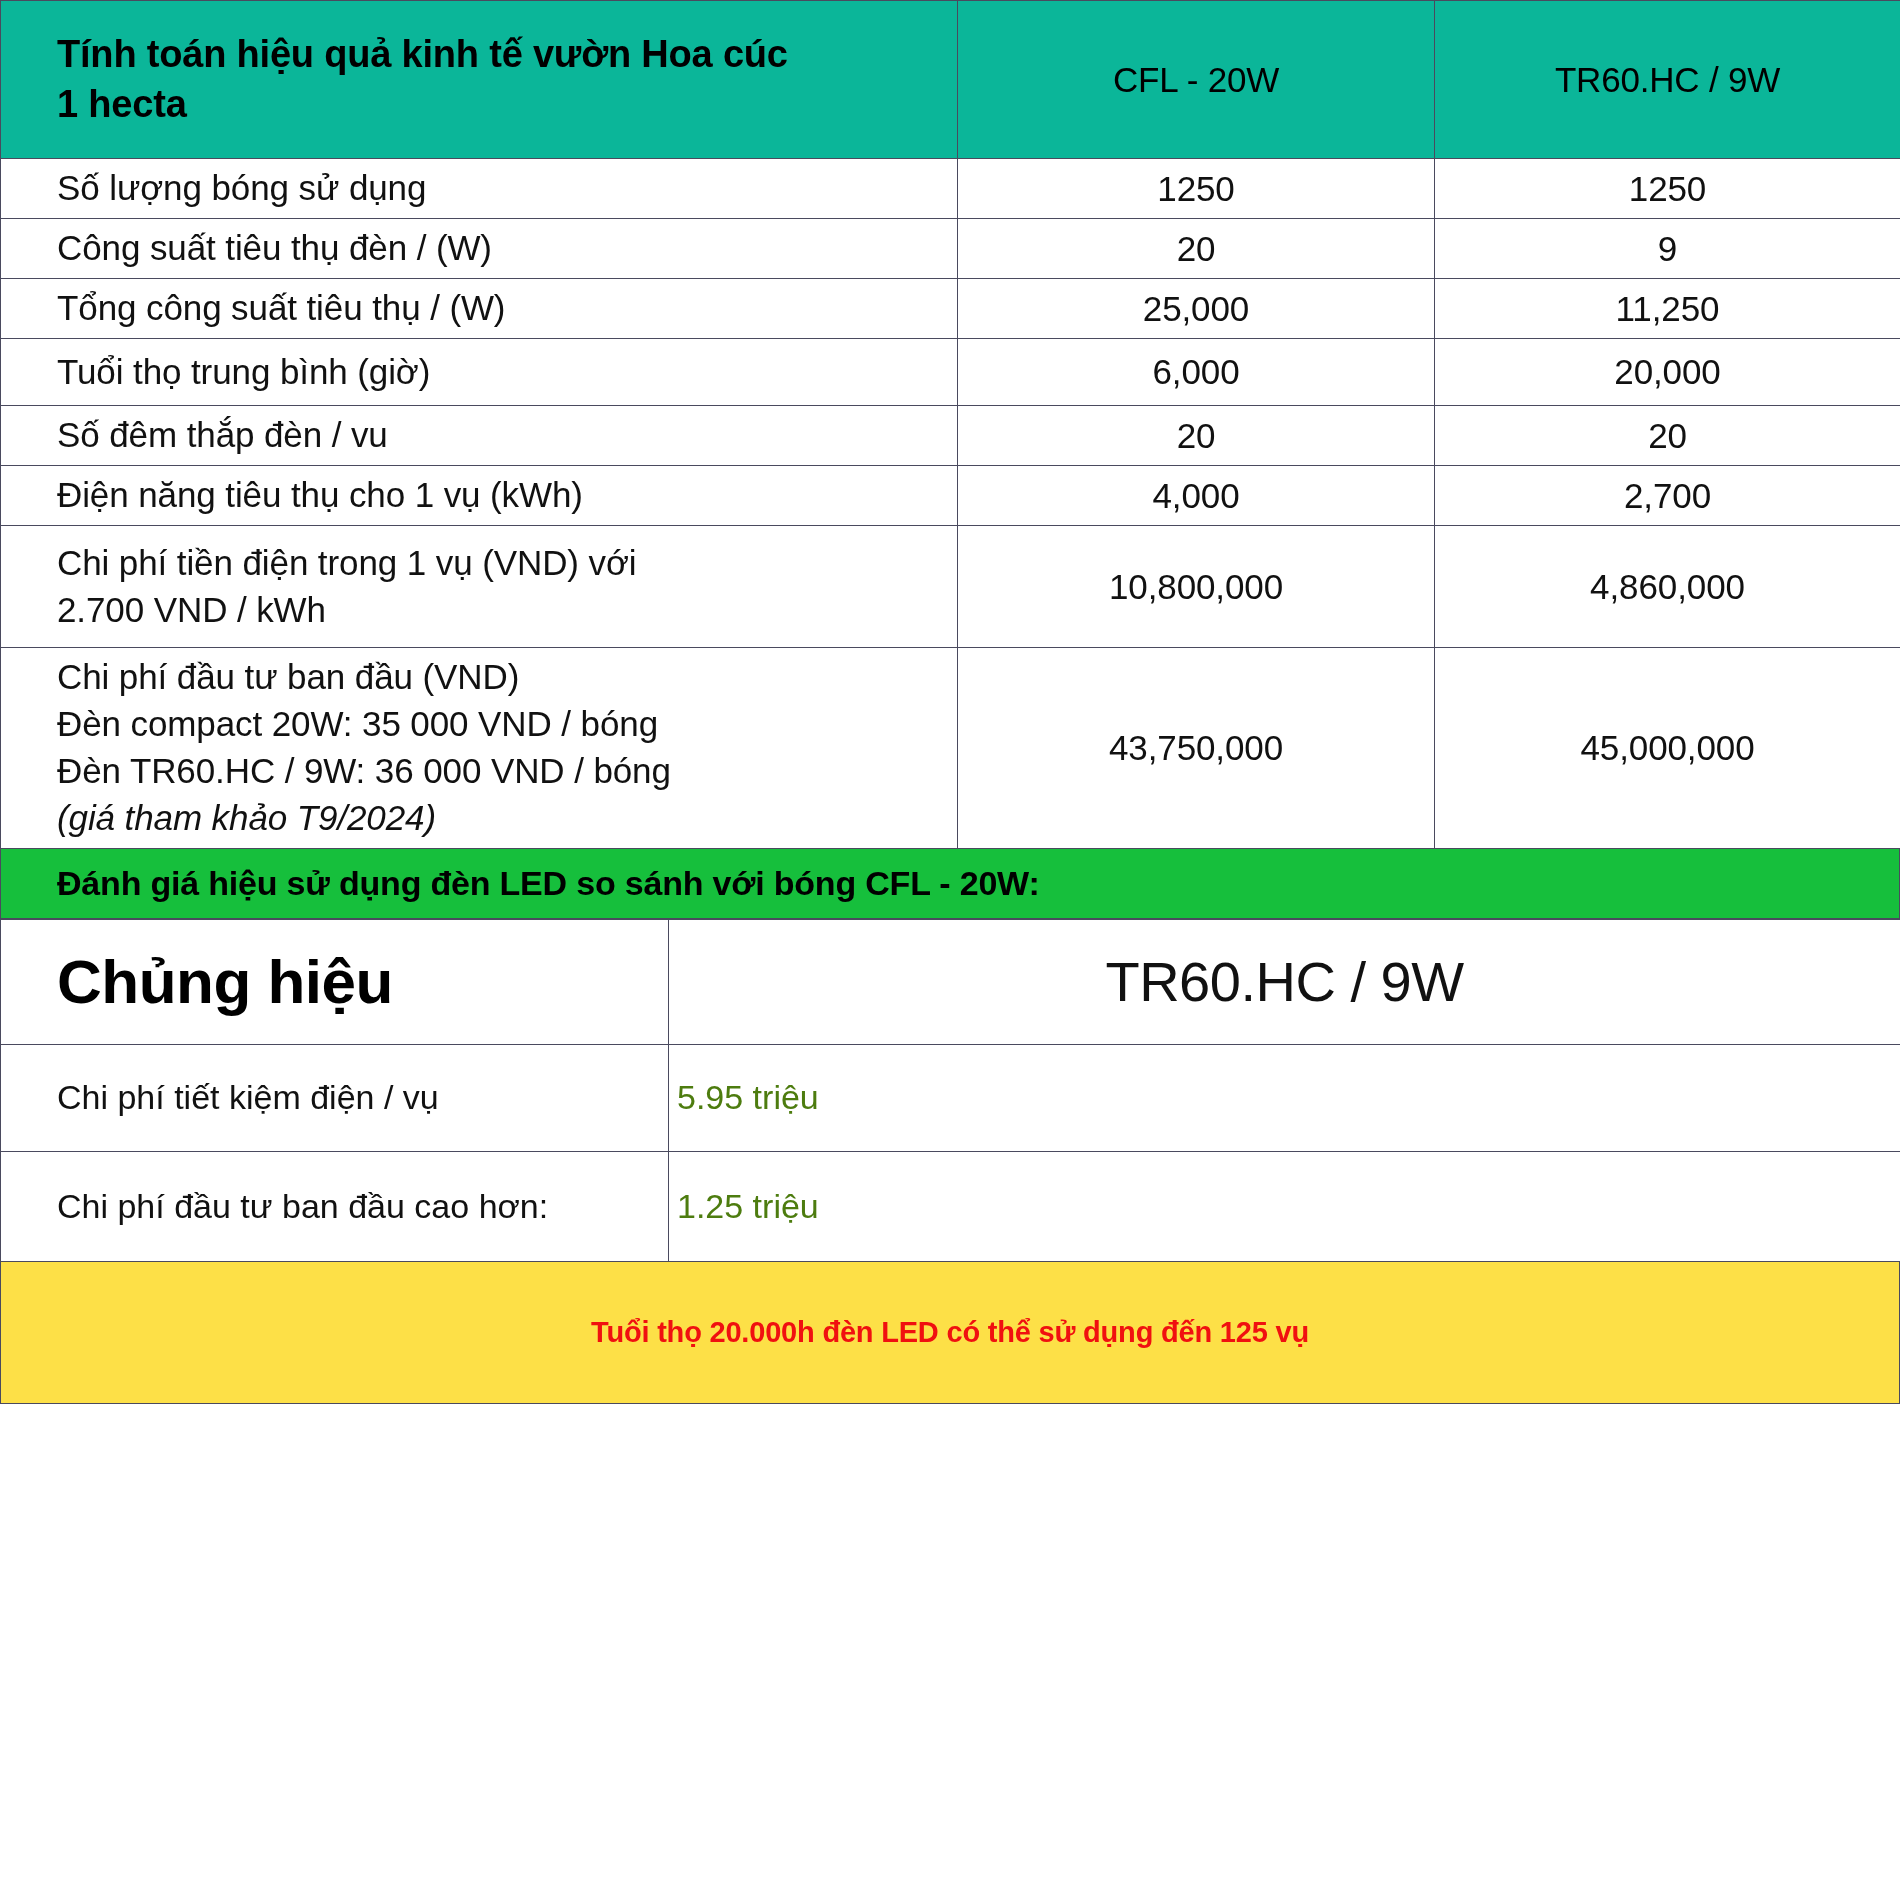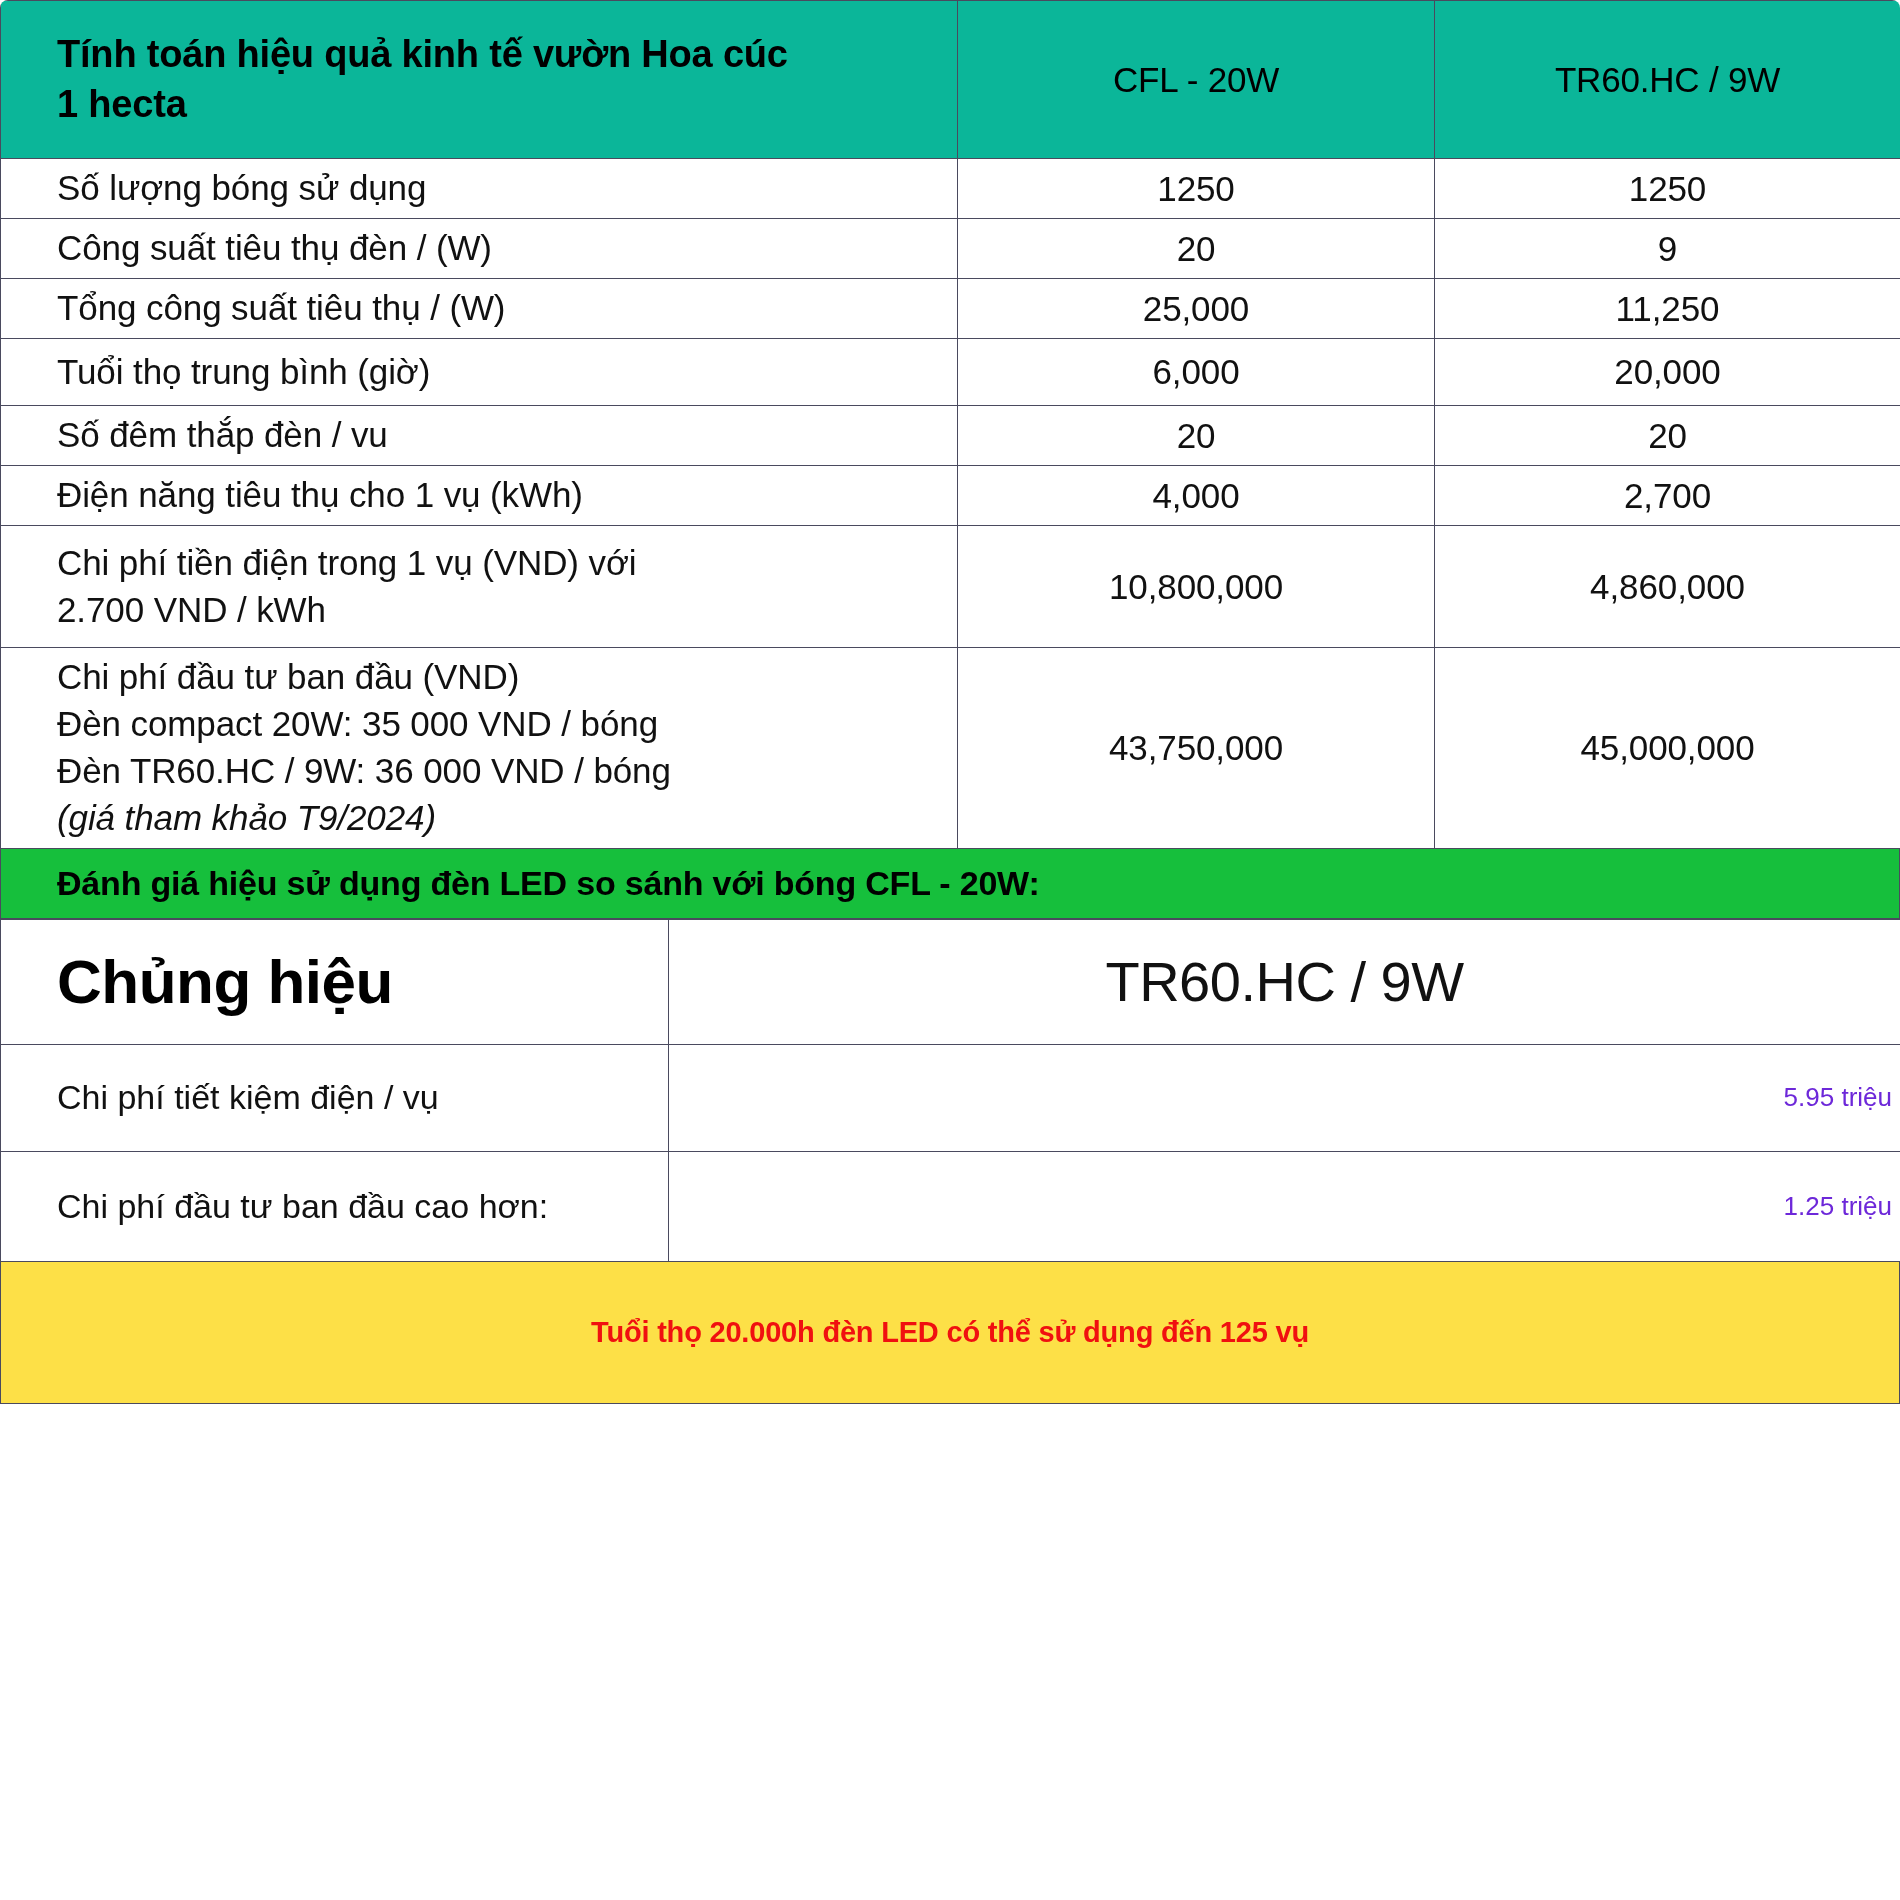--- a/index.html
+++ b/index.html
@@ -10,21 +10,20 @@
     background: #ffffff;
     font-family: "Liberation Sans", sans-serif;
   }
 
   #sheet {
     position: relative;
     width: 1900px;
     height: 1900px;
     background: #ffffff;
     overflow: hidden;
-    border-radius: 8px;
   }
 
   
   table.grid {
     width: 100%;
     border-collapse: collapse;
     table-layout: fixed;
   }
   table.grid td {
     border: 1px solid #4a4a5e;
@@ -108,23 +107,23 @@
     color: #111111;
     letter-spacing: -0.5px;
   }
   .b-lbl {
     padding-left: 56px !important;
     font-size: 34px;
     color: #111111;
     line-height: 1.36;
   }
   .b-val {
-    text-align: right;
-    font-size: 26px;
-    color: #6d28d9;
+    text-align: left;
+    font-size: 34px;
+    color: #4d7c0f;
   }
   .b-lbl.red {
     color: #FF0000;
     font-weight: bold;
   }
 
   .rowH-type  { height: 125px; }
   .rowH-save  { height: 107px; }
   .rowH-inv   { height: 110px; }
   .rowH-pay   { height: 188px; }

